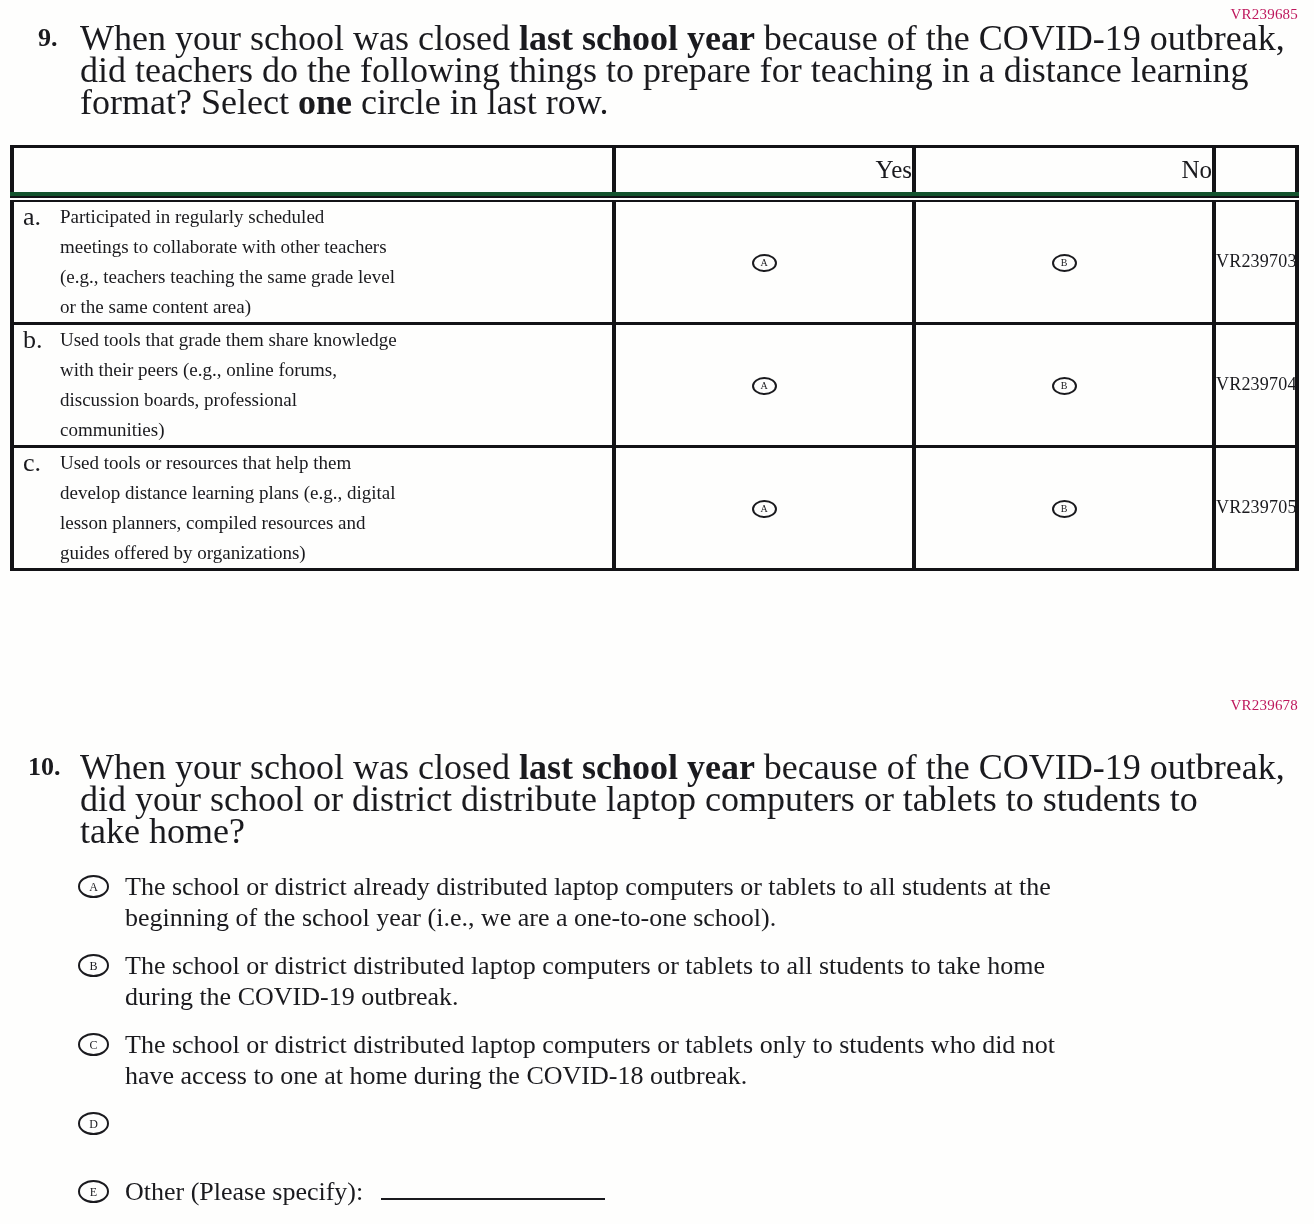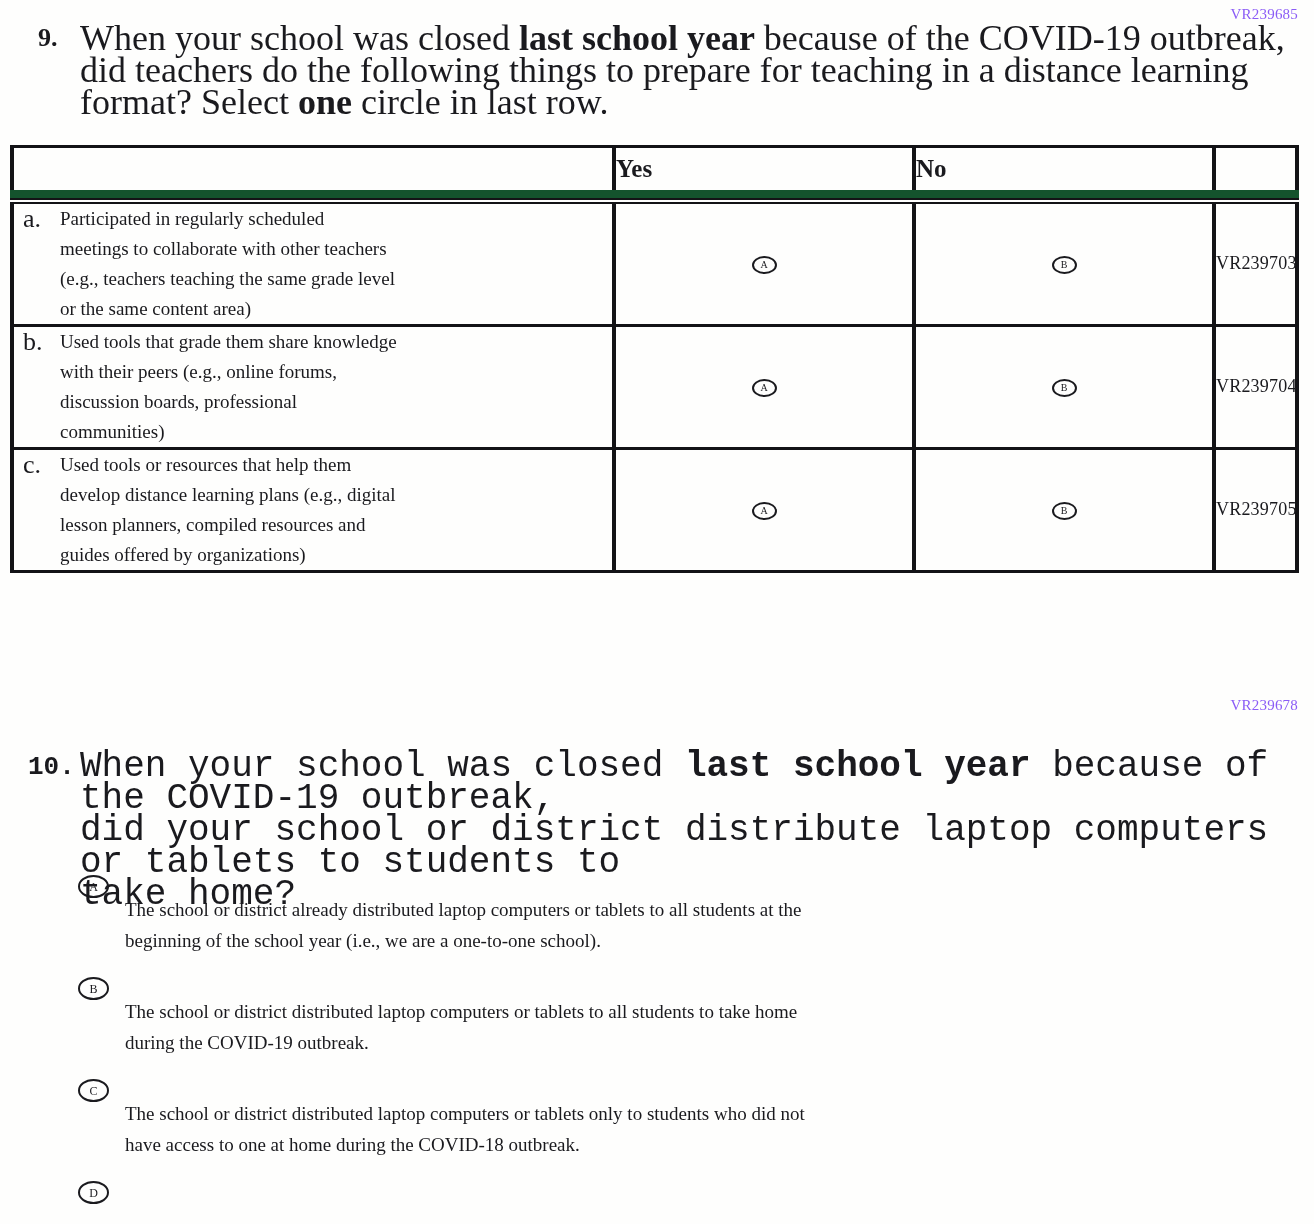--- a/index.html
+++ b/index.html
@@ -9,29 +9,29 @@
     width: 1314px;
     height: 1224px;
     background: #fefefd;
     font-family: "Liberation Serif", "DejaVu Serif", serif;
     color: #1a1a1e;
     overflow: hidden;
   }
   .vr {
     position: absolute;
     font-size: 15px;
-    color: #8b5cf6;
+    color: #be185d;
     letter-spacing: 0.2px;
   }
   .top-vr { top: 6px; right: 16px; }
   .mid-vr { top: 697px; right: 16px; text-align: right; }
 
   .question { position: absolute; display: flex; align-items: flex-start; }
   .q9  { top: 22px; left: 38px; }
-  .q10 { top: 751px; left: 28px; font-family: Liberation Mono, monospace; }
+  .q10 { top: 751px; left: 28px; }
   .qnum { font-weight: bold; font-size: 26px; line-height: 32px; }
   .q9 .qnum  { flex: 0 0 42px; }
   .q10 .qnum { flex: 0 0 52px; }
   .qtext {
     font-size: 36px;
     line-height: 32px;
     white-space: pre-line;
   }
 
   table.rtable {
@@ -46,24 +46,24 @@
   table.rtable th, table.rtable td {
     border-left: 4px solid #131316;
     border-right: 4px solid #131316;
     border-top: 3px solid #131316;
     border-bottom: 3px solid #131316;
     padding: 0;
   }
   table.rtable thead th {
     height: 47px;
     font-size: 25px;
-    font-weight: bold;
-    text-align: left;
+    font-weight: normal;
+    text-align: right;
     vertical-align: middle;
-    border-bottom: 8px solid #14532d;
+    border-bottom: 4px solid #14532d;
   }
   tr.seprow td {
     height: 5px;
     border-bottom: 6px double #131316;
   }
   tr.datarow { height: 123px; }
   td.rowlabel {
     vertical-align: top;
     padding: 4px 6px 4px 0;
   }
@@ -101,24 +101,23 @@
   .oval.sm .ltr { font-size: 10px; line-height: 1; }
   .oval.lg { width: 31px; height: 23px; flex: 0 0 31px; }
   .oval.lg .ltr { font-size: 12px; line-height: 1; }
 
   .options { position: absolute; top: 871px; left: 78px; }
   .opt { display: flex; align-items: flex-start; margin-bottom: 17px; }
   .opt.last { margin-top: 41px; }
   .opt .oval.lg { margin-top: 4px; }
   .opt-text {
     margin-left: 16px;
-    font-size: 19px;
+    font-size: 26px;
     line-height: 31px;
     white-space: pre-line;
-    margin-top: 23px;
   }
   .blank-line {
     display: inline-block;
     width: 224px;
     height: 24px;
     border-bottom: 2px solid #1a1a1e;
     margin-left: 2px;
     cursor: text;
   }
 </style>
@@ -268,18 +267,19 @@
     <div class="opt">
       <span class="oval lg">
           <span class="ltr">D</span>
         </span>
     </div>
 
     <div class="opt last">
       <span class="oval lg">
           <span class="ltr">E</span>
         </span>
+      <span class="opt-text">Other (Please specify):</span>
       <span class="opt-text"><span class="blank-line"></span></span>
     </div>
 
   </div>
 
 </div>
 
 </body></html>

